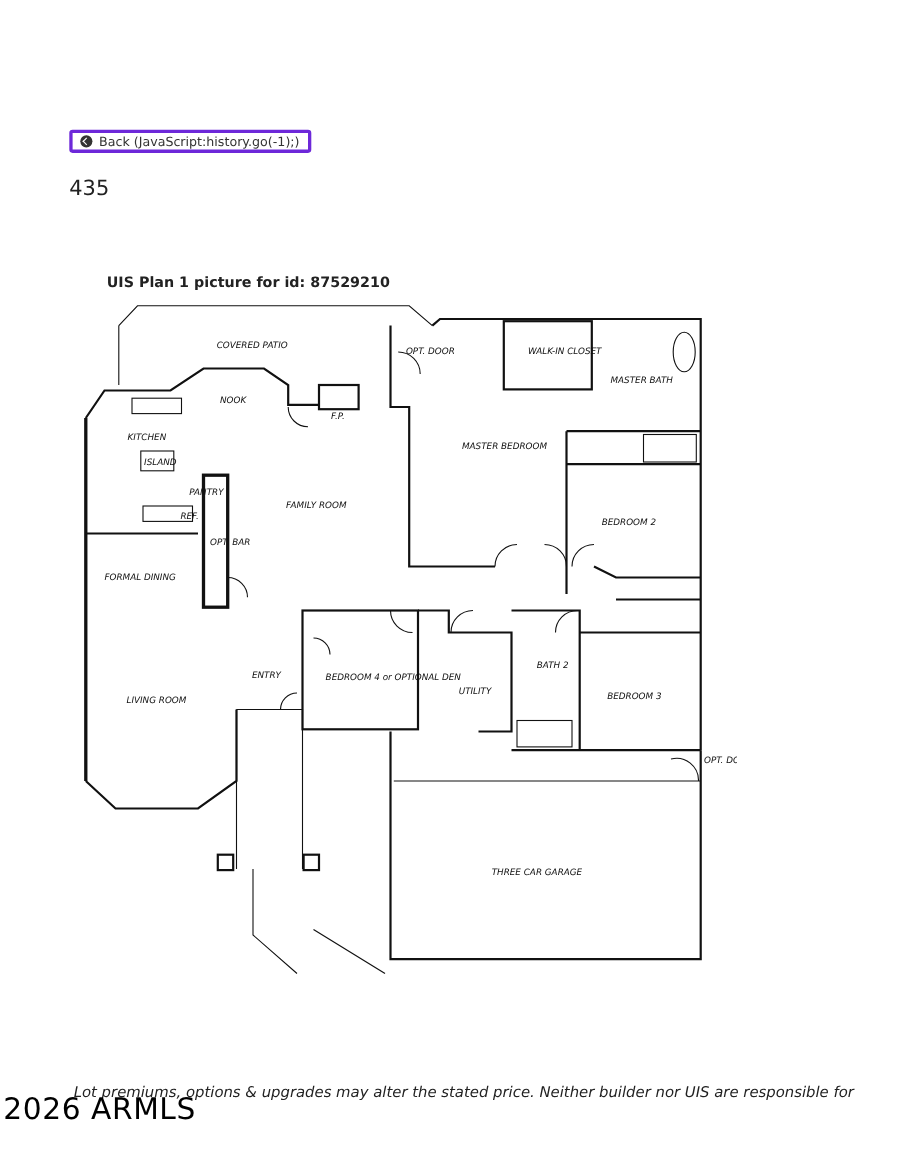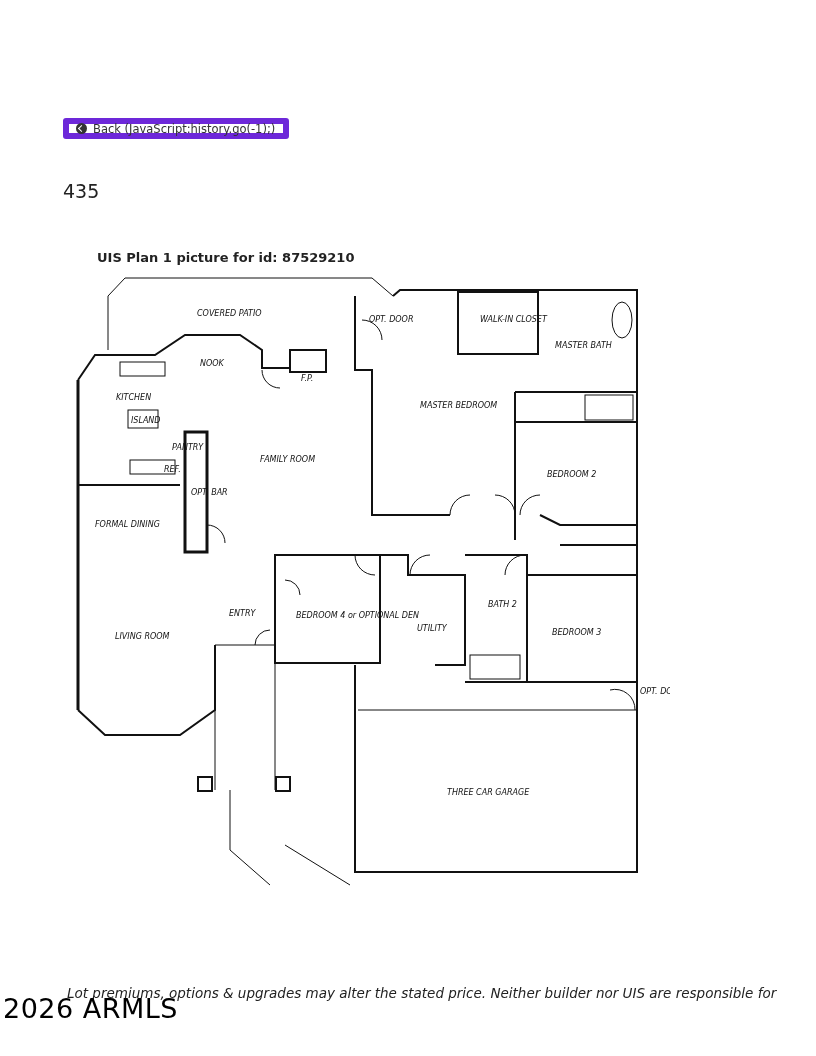--- a/index.html
+++ b/index.html
@@ -1,28 +1,28 @@
 <!DOCTYPE html>
 <html><head>
 <meta charset="utf-8">
 <style>
   html, body { margin: 0; padding: 0; background: #ffffff; }
   body { width: 816px; height: 1056px; position: relative; overflow: hidden; font-family: "DejaVu Sans", sans-serif; color: #222; }
   .back-btn {
     position: absolute; left: 63px; top: 118px; height: 21px; padding: 0 8px 0 7px;
-    border: 6px solid #6d28d9; border-radius: 3px; background: #fff;
+    border: 3px solid #6d28d9; border-radius: 3px; background: #fff;
     font-family: "DejaVu Sans", sans-serif; font-size: 11.5px; color: #333;
     display: flex; align-items: center; gap: 6px; box-sizing: border-box; cursor: pointer;
   }
   .back-btn .ico { width: 11px; height: 11px; border-radius: 50%; background: #333; position: relative; display: inline-block; }
   .back-btn .ico::after {
     content: ""; position: absolute; left: 3px; top: 3px; width: 4px; height: 4px;
     border-left: 1.5px solid #fff; border-bottom: 1.5px solid #fff; transform: rotate(45deg);
   }
-  .num { position: absolute; left: 63px; top: 180px; font-size: 19px; color: #222; }
+  .num { position: absolute; left: 63px; top: 160px; font-size: 19px; color: #222; }
   .caption { position: absolute; left: 63px; top: 250px; font-size: 13px; font-weight: bold; color: #222; margin-left: 34px; }
   .plan { position: absolute; left: 60px; top: 268px; width: 610px; height: 625px; font-style: italic; }
   .plan svg text { font-family: "DejaVu Sans", sans-serif; font-size: 8px; fill: #111; }
   .disclaimer { position: absolute; left: 67px; top: 985px; font-size: 13.5px; font-style: italic; color: #222; white-space: nowrap; }
   .copyright { position: absolute; left: 3px; top: 993px; font-size: 27px; color: #000000; letter-spacing: 0.5px; font-family: "DejaVu Sans", sans-serif; }
 </style>
 </head>
 <body>
 
 <button class="back-btn">

